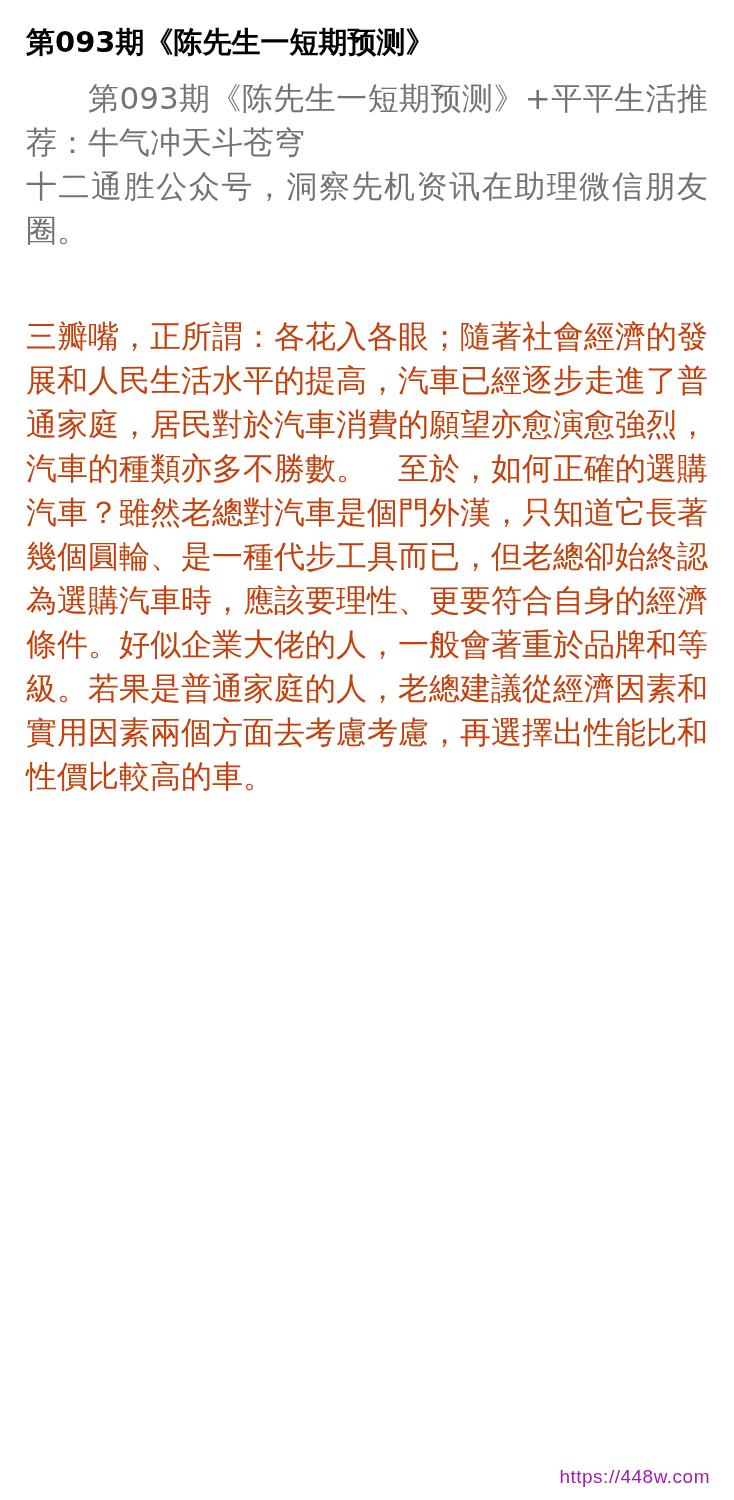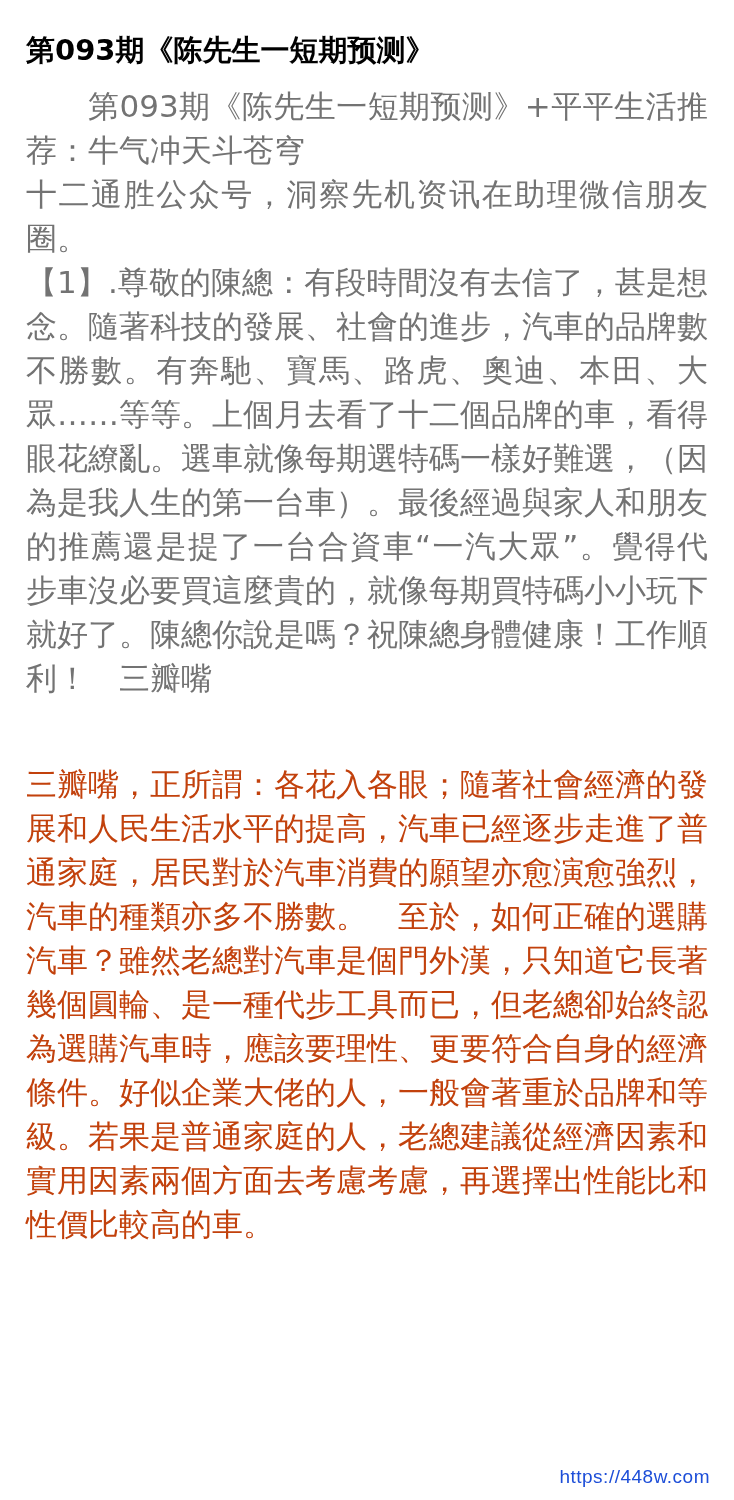--- a/index.html
+++ b/index.html
@@ -11,21 +11,21 @@
     width: 734px;
     min-height: 1500px;
     font-family: "DejaVu Sans", "Liberation Sans", sans-serif;
     -webkit-font-smoothing: antialiased;
   }
   .page {
     position: relative;
     width: 734px;
     min-height: 1500px;
     box-sizing: border-box;
-    padding: 26px 26px 40px 26px;
+    padding: 18px 26px 40px 26px;
     background: #ffffff;
     overflow: hidden;
   }
   .article-title {
     font-size: 29px;
     font-weight: bold;
     color: #000000;
     line-height: 1.3;
     letter-spacing: 0px;
     margin: 6px 0 14px 0;
@@ -56,36 +56,35 @@
     word-break: break-all;
   }
   .comment-block p {
     margin: 0;
   }
   .watermark {
     position: absolute;
     right: 24px;
     bottom: 12px;
     font-size: 19px;
-    color: #1d4ed8;
+    color: #a21caf;
     font-family: "Liberation Sans", sans-serif;
     letter-spacing: 0.5px;
   }
 </style>
 </head>
 <body>
 
 <div class="page">
 
   <h1 class="article-title">第093期《陈先生一短期预测》</h1>
 
   <div class="body-block">
     <p class="indent">第093期《陈先生一短期预测》+平平生活推荐：牛气冲天斗苍穹</p>
     <p>十二通胜公众号，洞察先机资讯在助理微信朋友圈。</p>
-    <p>【1】.尊敬的陳總：有段時間沒有去信了，甚是想念。隨著科技的發展、社會的進步，汽車的品牌數不勝數。有奔馳、寶馬、路虎、奧迪、本田、大眾……等等。上個月去看了十二個品牌的車，看得眼花繚亂。選車就像每期選特碼一樣好難選，（因為是我人生的第一台車）。最後經過與家人和朋友的推薦還是提了一台合資車“一汽大眾”。覺得代步車沒必要買這麼貴的，就像每期買特碼小小玩下就好了。陳總你說是嗎？祝陳總身體健康！工作順利！　三瓣嘴</p>
   </div>
 
   <div class="comment-block">
     <p>三瓣嘴，正所謂：各花入各眼；隨著社會經濟的發展和人民生活水平的提高，汽車已經逐步走進了普通家庭，居民對於汽車消費的願望亦愈演愈強烈，汽車的種類亦多不勝數。　至於，如何正確的選購汽車？雖然老總對汽車是個門外漢，只知道它長著幾個圓輪、是一種代步工具而已，但老總卻始終認為選購汽車時，應該要理性、更要符合自身的經濟條件。好似企業大佬的人，一般會著重於品牌和等級。若果是普通家庭的人，老總建議從經濟因素和實用因素兩個方面去考慮考慮，再選擇出性能比和性價比較高的車。</p>
   </div>
 
   <div class="watermark">https://448w.com</div>
 
 </div>
 

